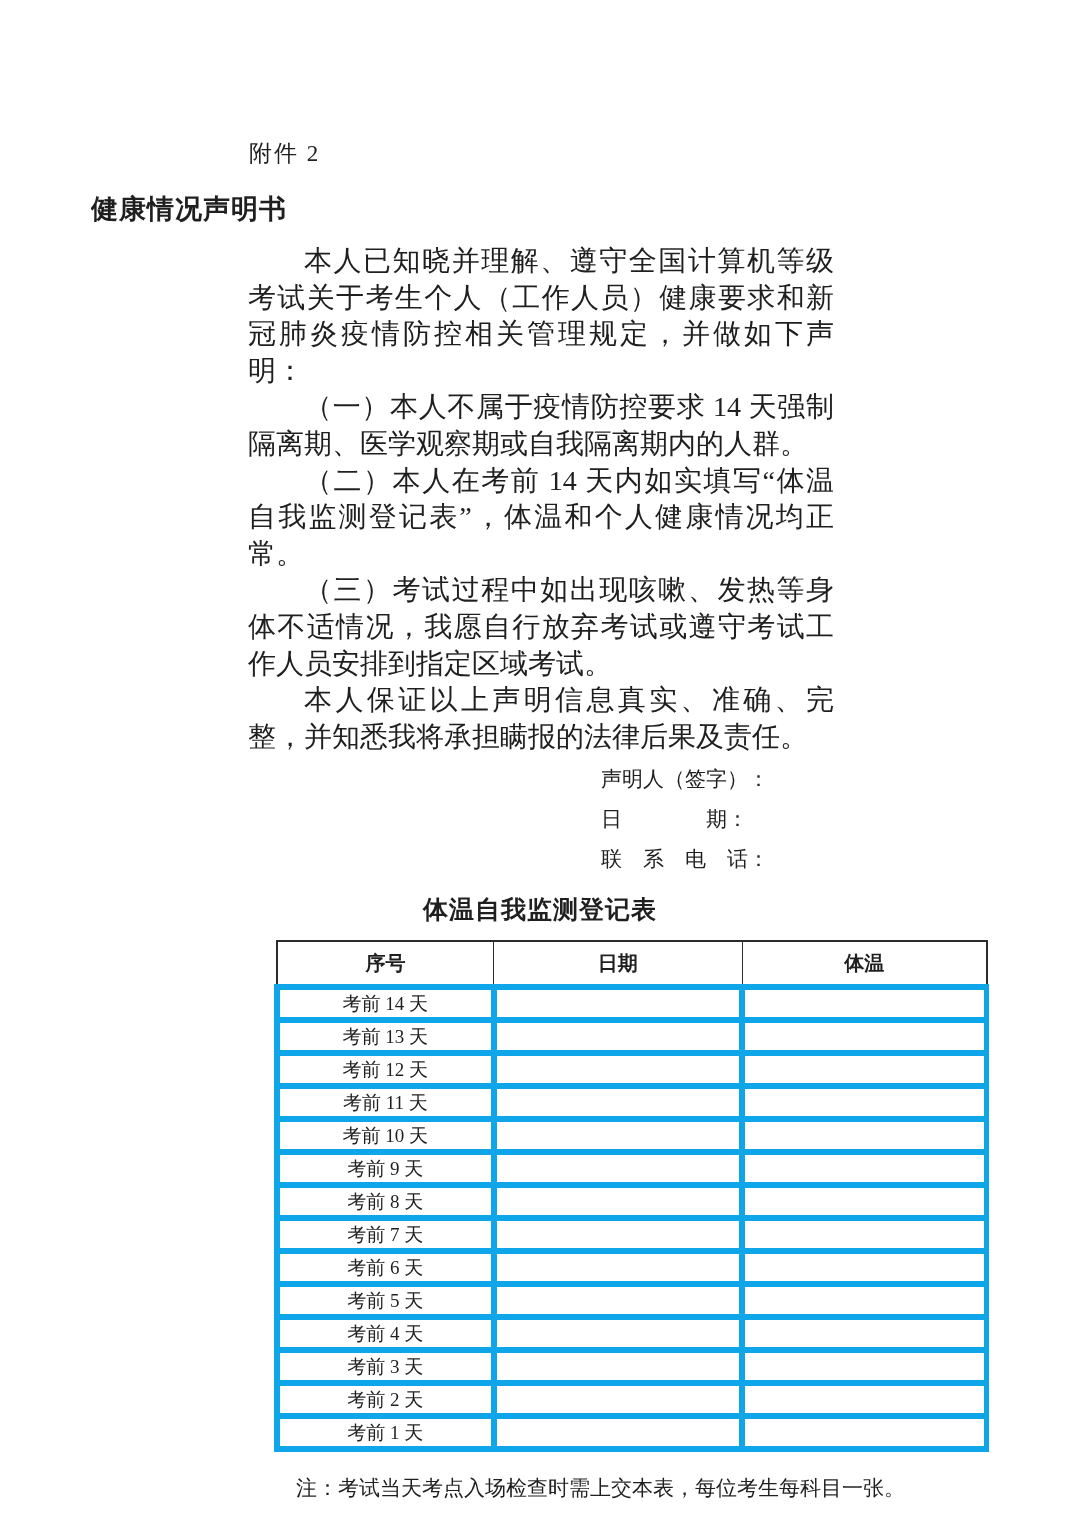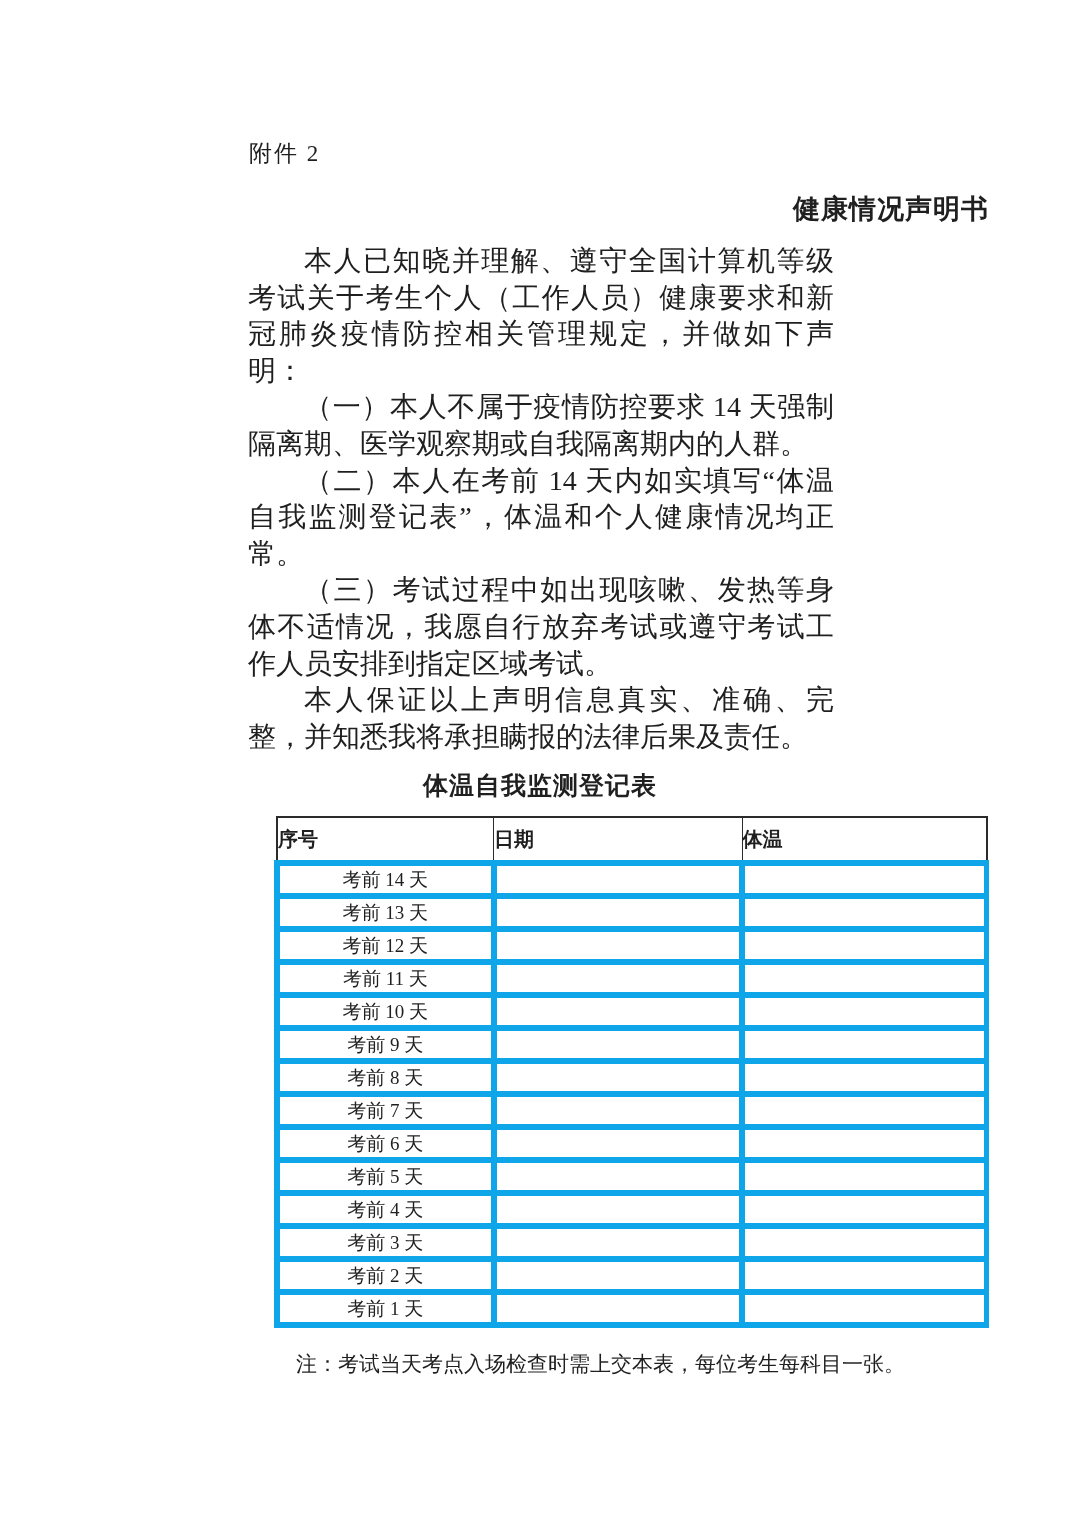--- a/index.html
+++ b/index.html
@@ -14,21 +14,21 @@
     font-family: "Liberation Serif", "DejaVu Serif", serif;
     overflow: hidden;
   }
   .attachment-label {
     margin: 138px 0 0 158px;
     font-size: 23px;
     letter-spacing: 2px;
   }
   .doc-title {
     margin-top: 22px;
-    text-align: right;
+    text-align: left;
     font-family: "Liberation Sans", "DejaVu Sans", sans-serif;
     font-weight: bold;
     font-size: 27px;
     letter-spacing: 1px;
   }
   .body-text {
     margin: 16px 155px 0 157px;
     font-size: 28px;
     line-height: 36.6px;
     text-align: justify;
@@ -56,21 +56,21 @@
   }
   table.temp-table col.c1 { width: 30.5%; }
   table.temp-table col.c2 { width: 35%; }
   table.temp-table col.c3 { width: 34.5%; }
   table.temp-table th {
     height: 46px;
     border: 1px solid #2b2b2b;
     font-family: "Liberation Sans", "DejaVu Sans", sans-serif;
     font-weight: bold;
     font-size: 20px;
-    text-align: left;
+    text-align: center;
     vertical-align: middle;
   }
   table.temp-table td {
     height: 33px;
     border: 6px solid #0ea5e9;
     font-size: 19px;
     text-align: center;
     vertical-align: middle;
   }
   .note {
@@ -88,20 +88,25 @@
   <div class="doc-title">健康情况声明书</div>
 
   <div class="body-text">
     <p>本人已知晓并理解、遵守全国计算机等级考试关于考生个人（工作人员）健康要求和新冠肺炎疫情防控相关管理规定，并做如下声明：</p>
     <p>（一）本人不属于疫情防控要求 14 天强制隔离期、医学观察期或自我隔离期内的人群。</p>
     <p>（二）本人在考前 14 天内如实填写“体温自我监测登记表”，体温和个人健康情况均正常。</p>
     <p>（三）考试过程中如出现咳嗽、发热等身体不适情况，我愿自行放弃考试或遵守考试工作人员安排到指定区域考试。</p>
     <p>本人保证以上声明信息真实、准确、完整，并知悉我将承担瞒报的法律后果及责任。</p>
   </div>
 
+  <div class="signature-block">
+    <div>声明人（签字）：</div>
+    <div>日　　　　期：</div>
+    <div>联　系　电　话：</div>
+  </div>
 
   <div class="table-title">体温自我监测登记表</div>
 
   <table class="temp-table">
     <colgroup>
         <col class="c1">
         <col class="c2">
         <col class="c3">
       </colgroup>
     <thead>

